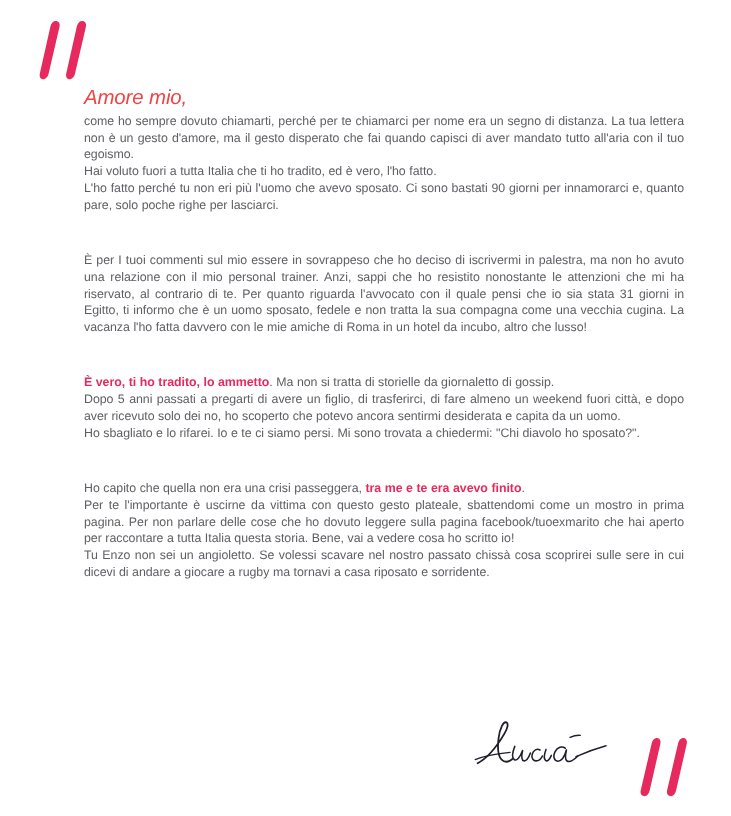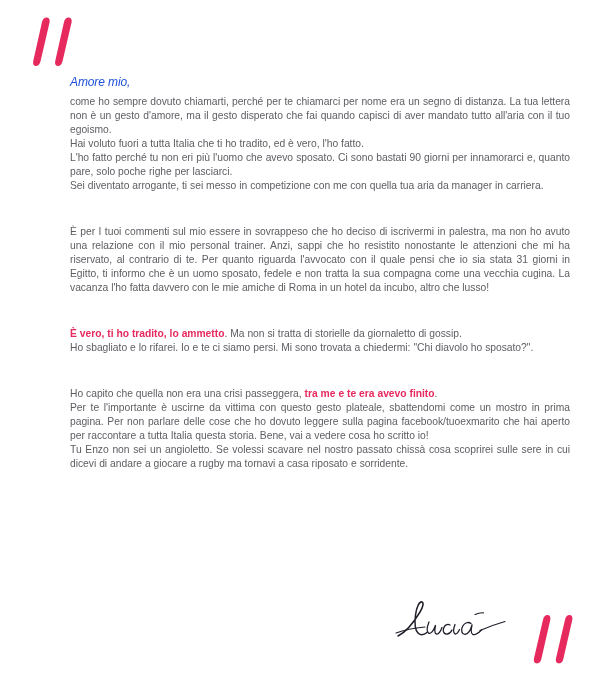--- a/index.html
+++ b/index.html
@@ -37,23 +37,23 @@
   
   .letter-body {
     position: absolute;
     left: 70px;
     top: 72px;
     width: 500px;
   }
 
   .salutation {
     font-style: italic;
-    font-size: 12px;
+    font-size: 17px;
     line-height: 20px;
-    color: #1d4ed8;
+    color: #ef4444;
     letter-spacing: -0.1px;
     margin: 0 0 3px 0;
     font-weight: 400;
   }
 
   .para {
     margin: 0;
     font-size: 10.3px;
     line-height: 14px;
     color: #5d5d63;
@@ -98,23 +98,23 @@
       <path d="M40.5 1.5 C42.8 1.5 44.2 3.4 43.6 6.2 L34.6 45.0 C34.0 48.0 32.0 50.0 30.0 50.0 C27.8 50.0 26.6 48.0 27.2 45.2 L36.0 6.0 C36.7 3.2 38.3 1.5 40.5 1.5 Z" fill="#e62a5e"></path>
     </svg>
   </div>
 
   <div class="letter-body">
     <h1 class="salutation">Amore mio,</h1>
     <div id="paragraphs">
         <p class="para">come ho sempre dovuto chiamarti, perché per te chiamarci per nome era un segno di distanza. La tua lettera non è un gesto d'amore, ma il gesto disperato che fai quando capisci di aver mandato tutto all'aria con il tuo egoismo.</p>
         <p class="para">Hai voluto fuori a tutta Italia che ti ho tradito, ed è vero, l'ho fatto.</p>
         <p class="para">L'ho fatto perché tu non eri più l'uomo che avevo sposato. Ci sono bastati 90 giorni per innamorarci e, quanto pare, solo poche righe per lasciarci.</p>
-        <p class="para">Sei diventato arrogante, ti sei messo in competizione con me con quella tua aria da manager in carriera.</p>
         <p class="para gap-before">È per I tuoi commenti sul mio essere in sovrappeso che ho deciso di iscrivermi in palestra, ma non ho avuto una relazione con il mio personal trainer. Anzi, sappi che ho resistito nonostante le attenzioni che mi ha riservato, al contrario di te. Per quanto riguarda l'avvocato con il quale pensi che io sia stata 31 giorni in Egitto, ti informo che è un uomo sposato, fedele e non tratta la sua compagna come una vecchia cugina. La vacanza l'ho fatta davvero con le mie amiche di Roma in un hotel da incubo, altro che lusso!</p>
         <p class="para gap-before"><span class="hl">È vero, ti ho tradito, lo ammetto</span>. Ma non si tratta di storielle da giornaletto di gossip.</p>
+        <p class="para">Dopo 5 anni passati a pregarti di avere un figlio, di trasferirci, di fare almeno un weekend fuori città, e dopo aver ricevuto solo dei no, ho scoperto che potevo ancora sentirmi desiderata e capita da un uomo.</p>
         <p class="para">Ho sbagliato e lo rifarei. Io e te ci siamo persi. Mi sono trovata a chiedermi: "Chi diavolo ho sposato?".</p>
         <p class="para gap-before">Ho capito che quella non era una crisi passeggera, <span class="hl">tra me e te era avevo finito</span>.</p>
         <p class="para">Per te l'importante è uscirne da vittima con questo gesto plateale, sbattendomi come un mostro in prima pagina. Per non parlare delle cose che ho dovuto leggere sulla pagina facebook/tuoexmarito che hai aperto per raccontare a tutta Italia questa storia. Bene, vai a vedere cosa ho scritto io!</p>
         <p class="para">Tu Enzo non sei un angioletto. Se volessi scavare nel nostro passato chissà cosa scoprirei sulle sere in cui dicevi di andare a giocare a rugby ma tornavi a casa riposato e sorridente.</p>
       </div>
   </div>
 
   <div class="signature" title="Lucia">
     <svg viewBox="0 0 135 58" xmlns="http://www.w3.org/2000/svg" aria-hidden="true">
       <g fill="none" stroke="#1f1f2b" stroke-linecap="round" stroke-linejoin="round">

